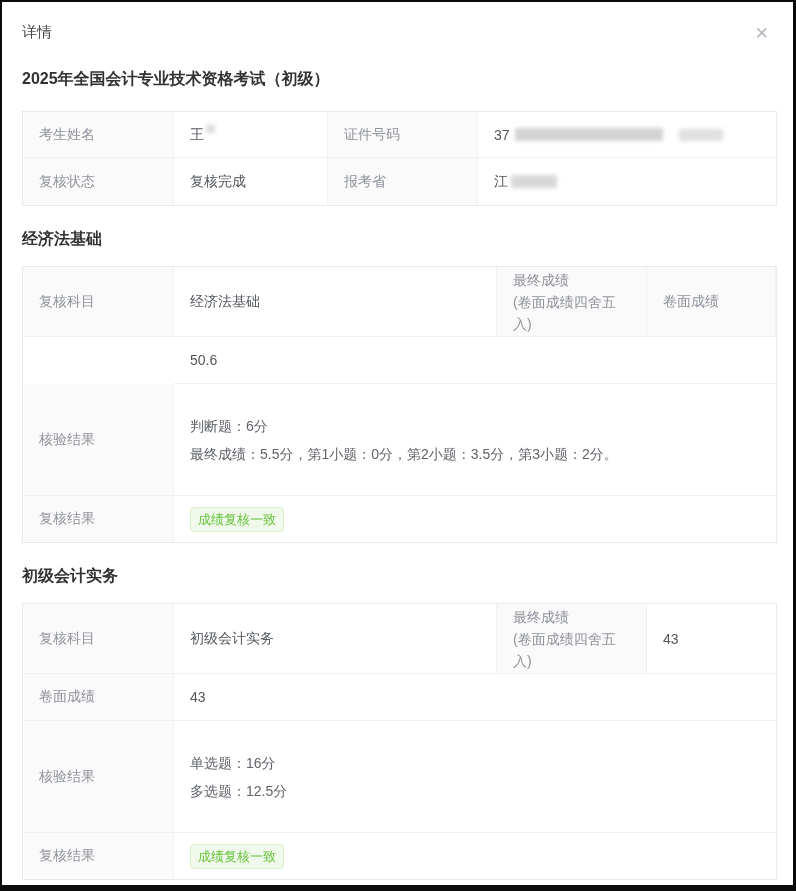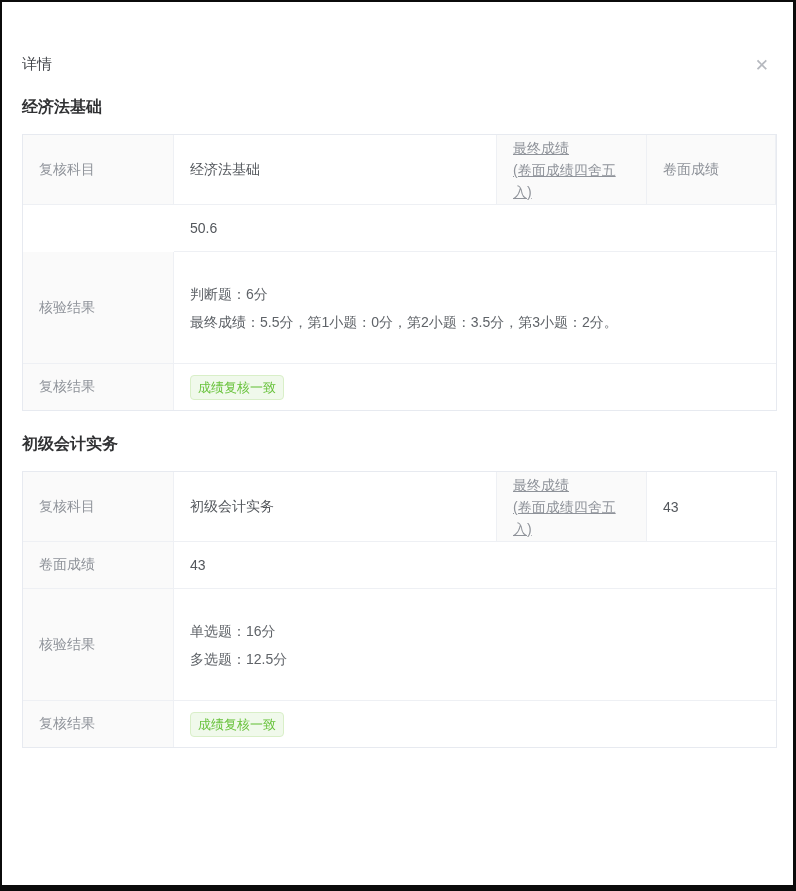--- a/index.html
+++ b/index.html
@@ -4,39 +4,39 @@
 <style>
   html,body{margin:0;padding:0;background:#fff;}
   .page{
     box-sizing:border-box;width:796px;height:891px;background:#fff;
     border:2px solid #0b0b0b;border-right-width:3px;border-bottom-width:6px;
     padding:21px 16px 0 20px;overflow:hidden;
     font-family:"Liberation Sans","DejaVu Sans",sans-serif;
     color:#4e5257;font-size:14px;
   }
   
-  .modal-header{display:flex;justify-content:space-between;align-items:flex-start;margin-top:32px;}
+  .modal-header{display:flex;justify-content:space-between;align-items:flex-start;}
   .modal-title{font-size:15px;color:#45484d;}
   .close{font-size:17px;color:#b6b9bf;line-height:1;cursor:pointer;margin-top:2px;margin-right:8px;}
   .exam-title{font-size:16px;font-weight:bold;color:#303133;margin:27px 0 21px;}
   .section-heading{font-size:16px;font-weight:bold;color:#303133;margin:23px 0 16px;}
   
   .tbl{display:grid;border:1px solid #e7eaf0;width:100%;box-sizing:border-box;}
   .info-tbl{grid-template-columns:151px 154px 150px 1fr;grid-template-rows:46px 47px;}
   .sec-tbl{grid-template-columns:151px 323px 150px 1fr;grid-template-rows:70px 47px 112px 46px;}
   .cell{
     box-sizing:border-box;display:flex;align-items:center;
     padding:6px 16px;border-right:1px solid #eef0f4;border-bottom:1px solid #eef0f4;
     background:#fff;color:#53575c;
   }
   .cell.lab{background:#fafafa;color:#8f939a;}
   .cell.no-r{border-right:none;}
   .cell.no-b{border-bottom:none;}
   .cell.span3{grid-column:2 / 5;}
-  .final-label{line-height:22px;text-decoration:underline;}
+  .final-label{line-height:22px;}
   .verify{line-height:28px;color:#5f6368;}
   
   .badge{
     display:inline-block;background:#f0f9eb;color:#67c23a;border:1px solid #d9efc8;
     border-radius:4px;padding:5px 7px;font-size:13px;line-height:1;
   }
   
   .redact{display:inline-block;background:#c7c7c7;filter:blur(2px);border-radius:1px;vertical-align:middle;}
   .r-name{width:9px;height:8px;margin-left:2px;transform:translateY(-6px);opacity:.65;}
   .r-id-long{width:148px;height:13px;margin-left:5px;opacity:.8;}
@@ -46,21 +46,42 @@
 </head>
 <body>
 
 <div class="page">
 
   <div class="modal-header">
     <span class="modal-title">详情</span>
     <span class="close">✕</span>
   </div>
 
+  <div class="exam-title">2025年全国会计专业技术资格考试（初级）</div>
 
+  <div class="tbl info-tbl">
+    <div class="cell lab">考生姓名</div>
+    <div class="cell">
+      <span>王</span>
+        <span class="redact r-name"></span>
+    </div>
+    <div class="cell lab">证件号码</div>
+    <div class="cell no-r">
+      <span>37</span>
+        <span class="redact r-id-long"></span>
+        <span class="redact r-id-short"></span>
+    </div>
+    <div class="cell lab no-b">复核状态</div>
+    <div class="cell no-b">复核完成</div>
+    <div class="cell lab no-b">报考省</div>
+    <div class="cell no-r no-b">
+      <span>江</span>
+        <span class="redact r-prov"></span>
+    </div>
+  </div>
 
   <div class="section-heading">经济法基础</div>
   <div class="tbl sec-tbl">
     <div class="cell lab">复核科目</div>
     <div class="cell">经济法基础</div>
     <div class="cell lab">
       <div class="final-label">
         <div>最终成绩</div>
         <div>(卷面成绩四舍五入)</div>
       </div>

